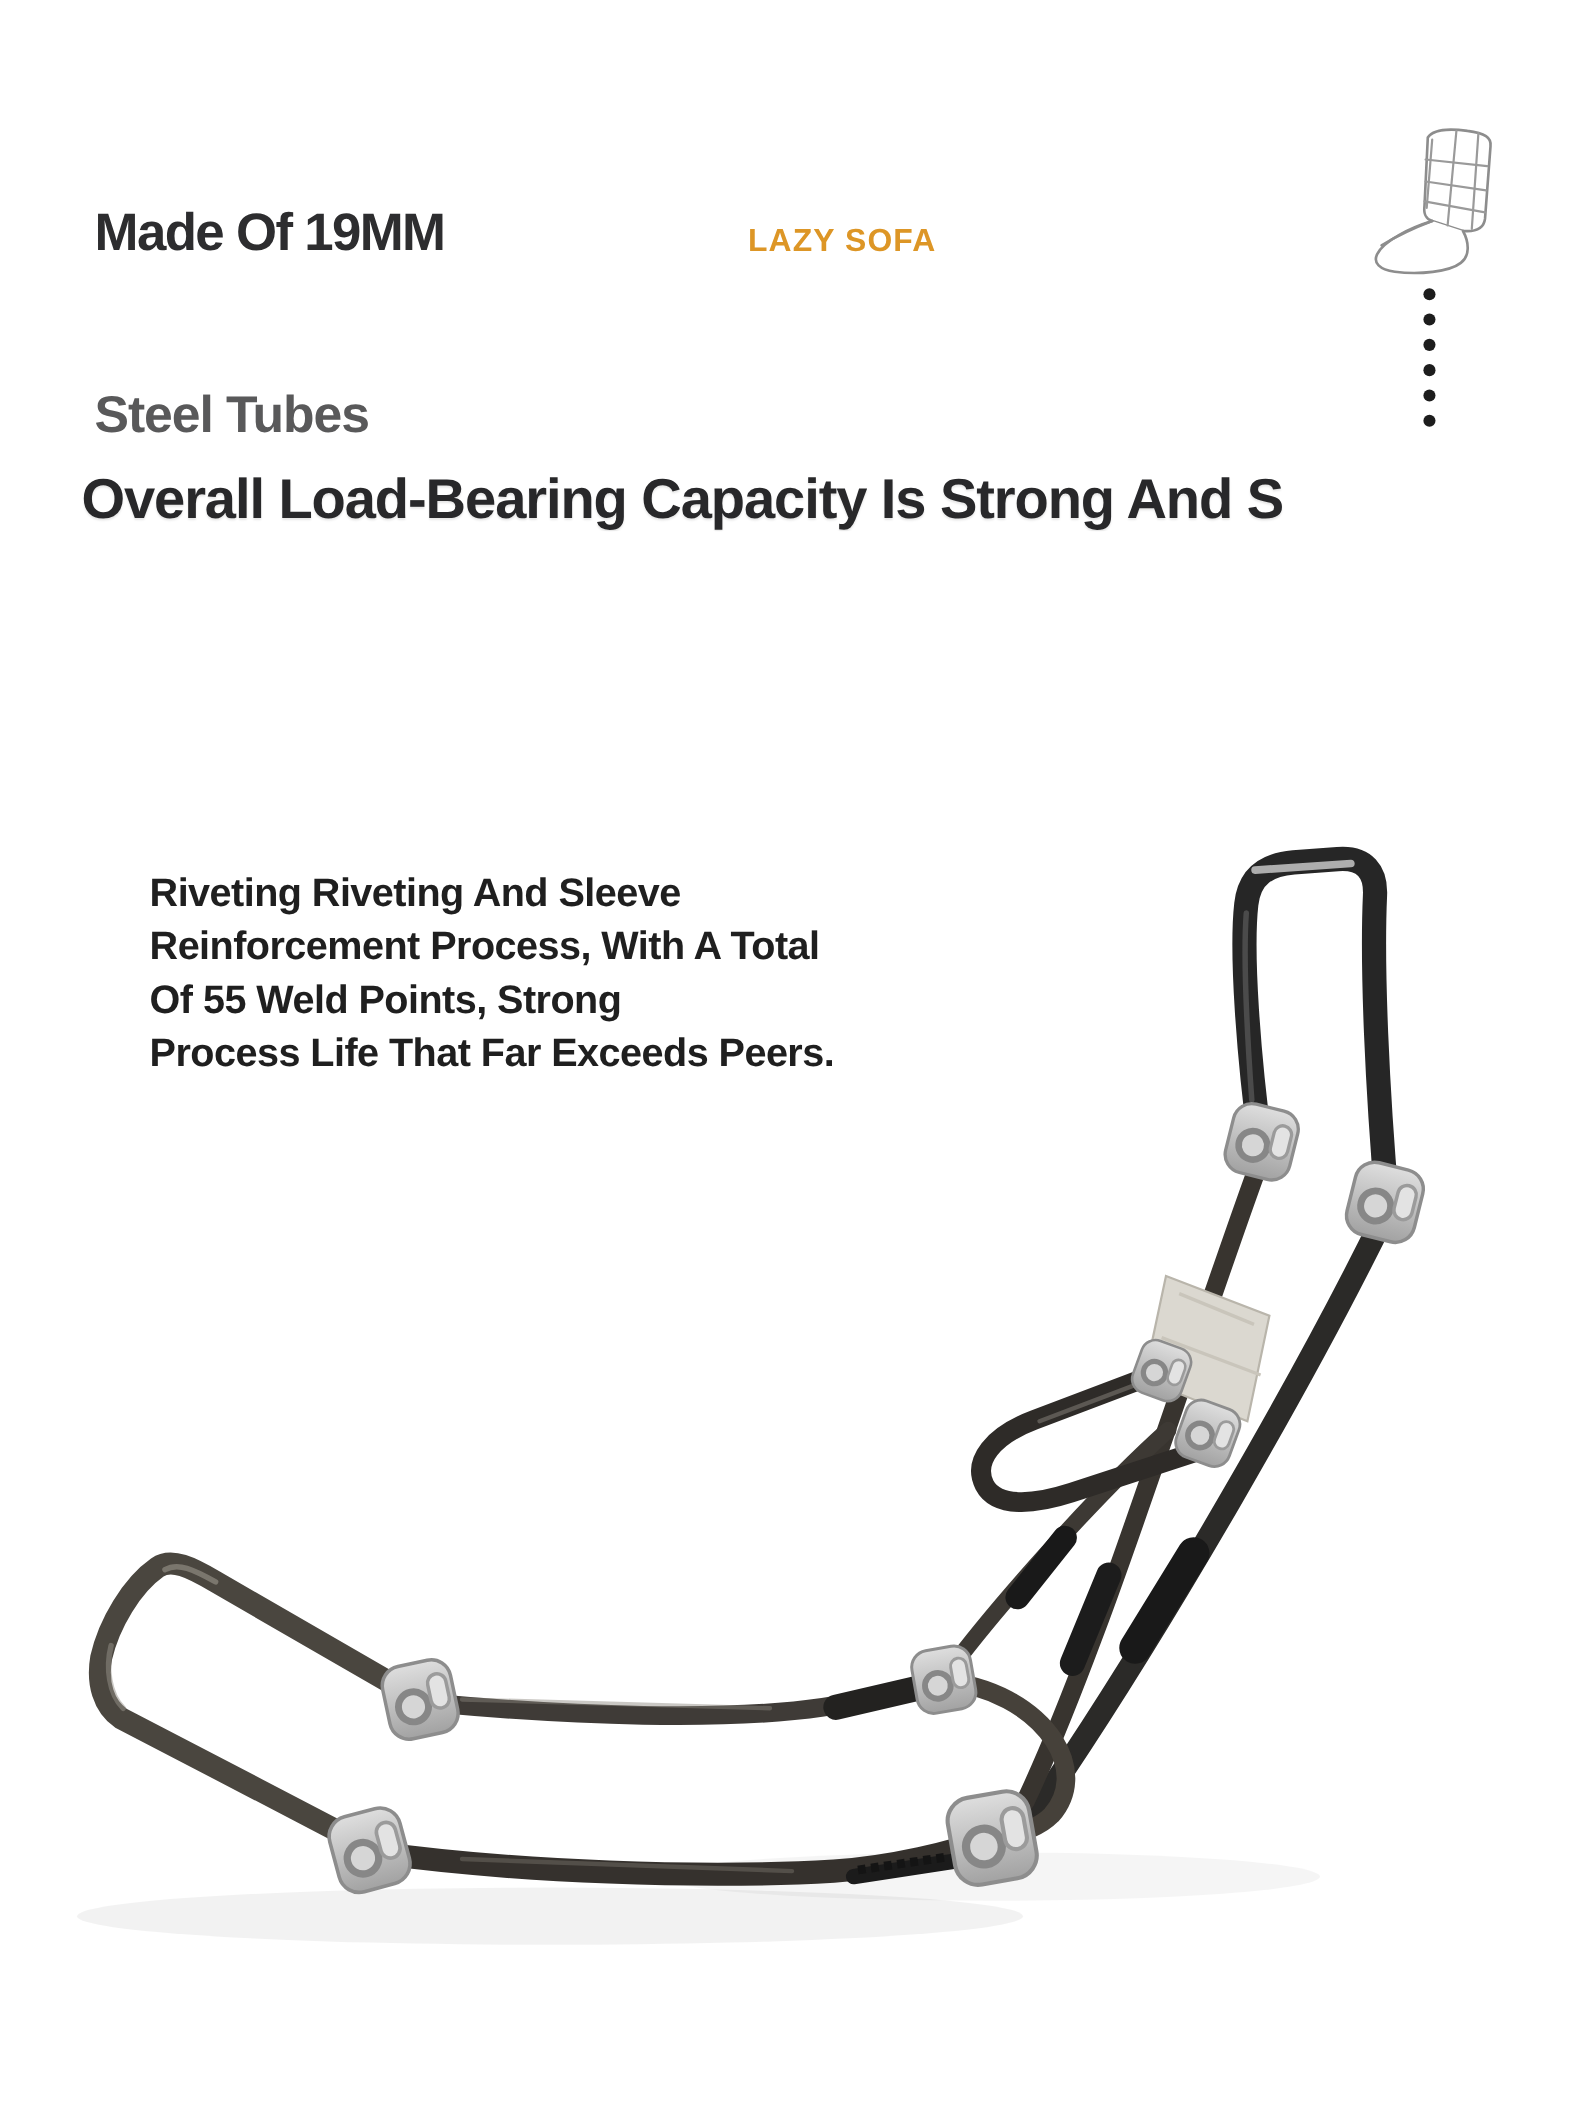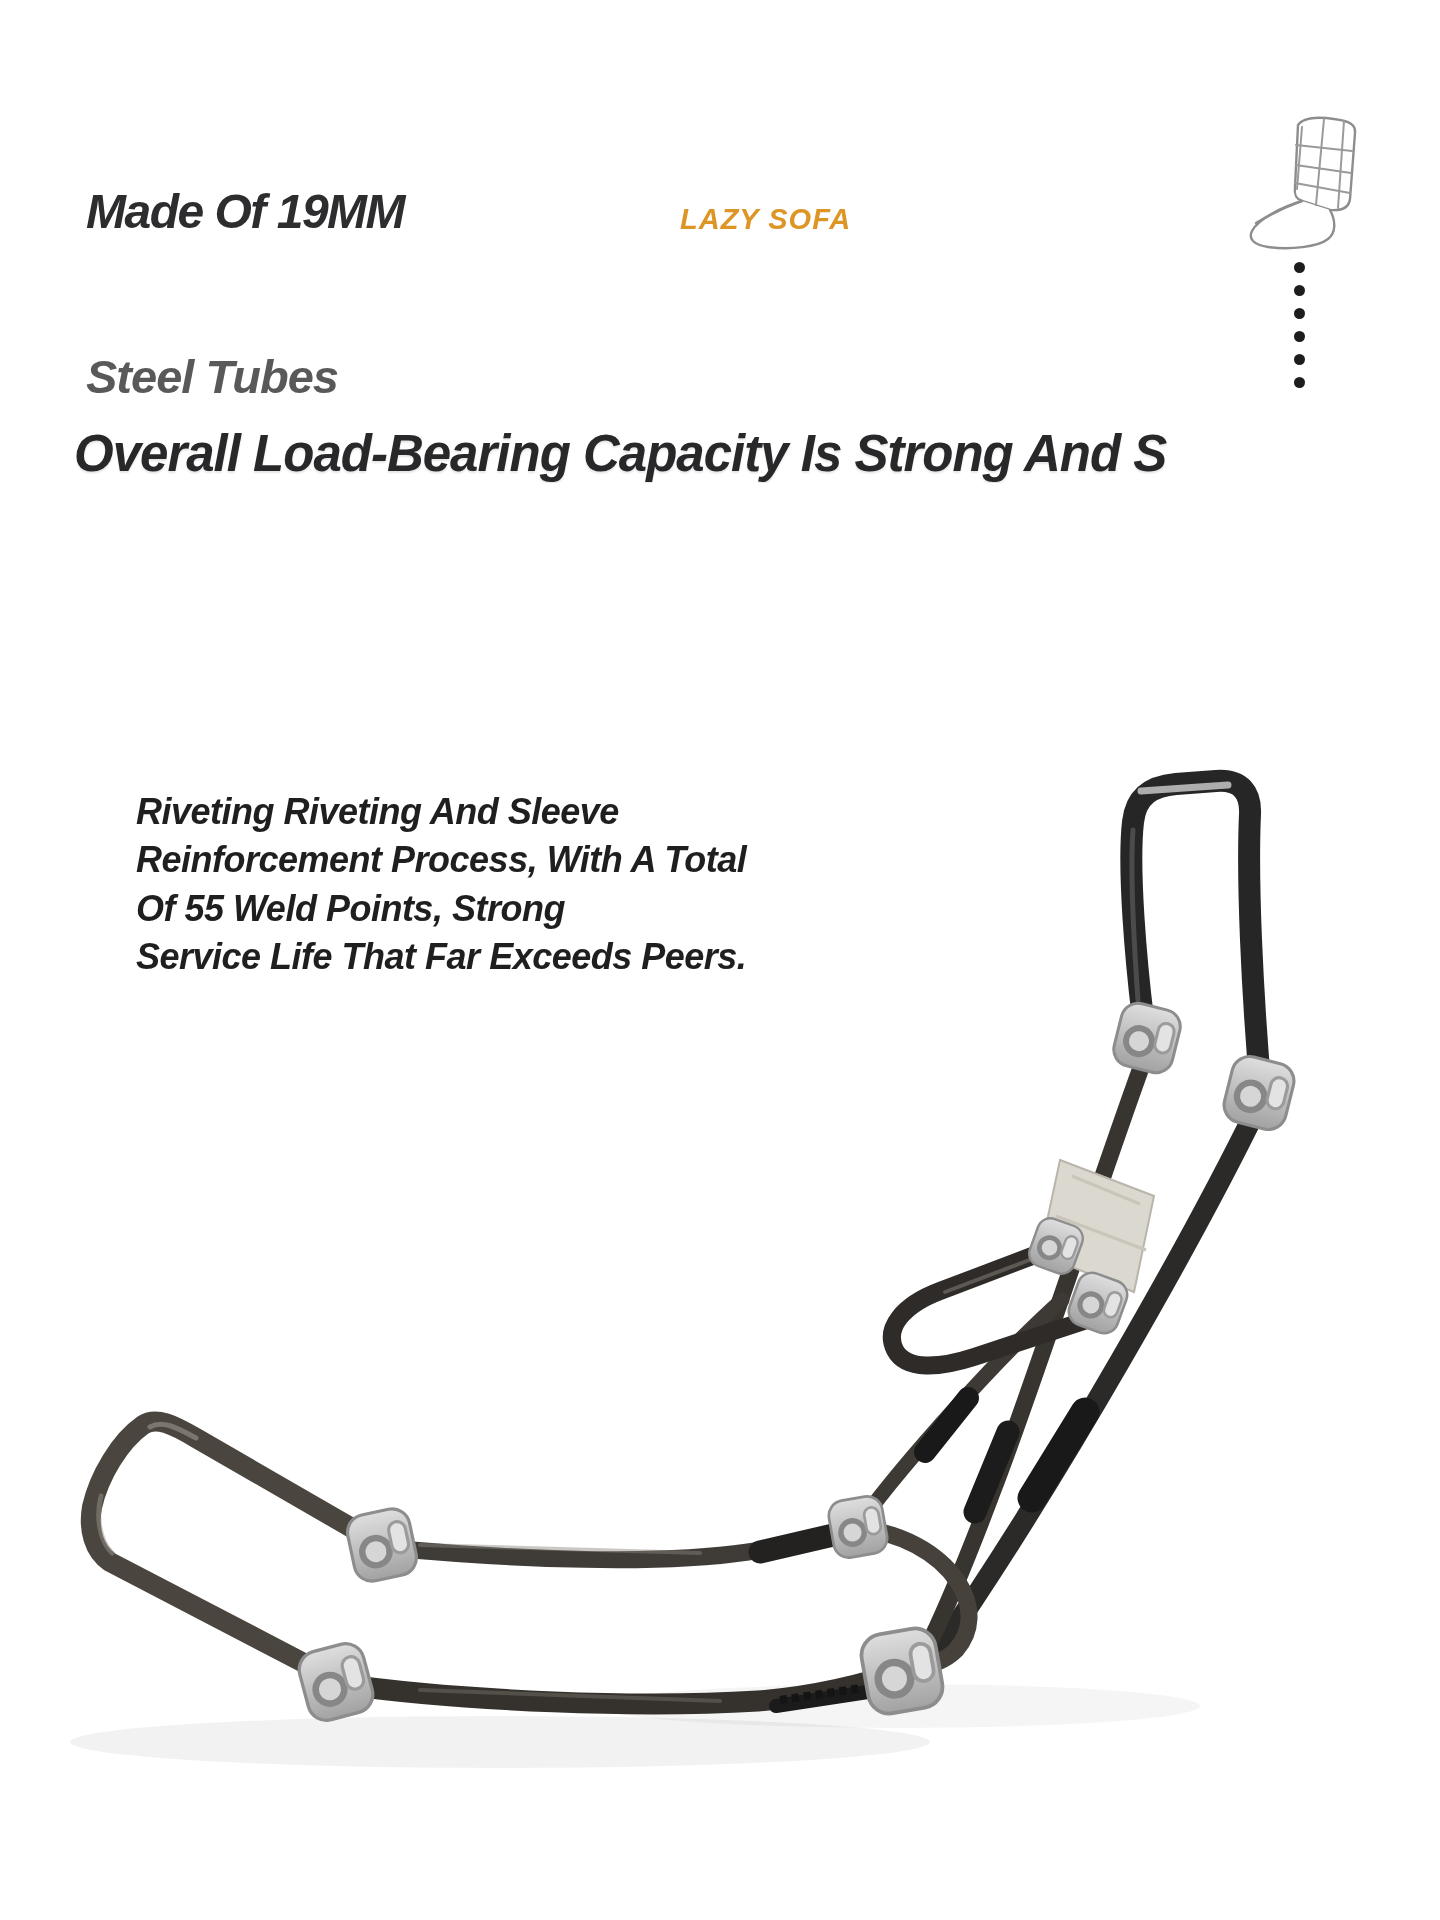--- a/index.html
+++ b/index.html
@@ -1,21 +1,20 @@
 <!DOCTYPE html>
 <html><head>
 <meta charset="utf-8">
 <style>
   * { margin:0; padding:0; box-sizing:border-box; }
   html,body { background:#ffffff; }
   .canvas {
     position:relative; width:1440px; height:1920px;
     background:#ffffff; overflow:hidden;
     font-family:"Liberation Sans", sans-serif;
-    font-style:italic;
   }
   
   .title1 {
     position:absolute; left:86px; top:184px;
     font-size:48px; font-weight:bold; letter-spacing:-1.5px;
     color:#2d2d2f; white-space:nowrap;
   }
   .brand {
     position:absolute; left:680px; top:203px;
     font-size:29px; font-weight:bold; letter-spacing:1px;
@@ -85,21 +84,21 @@
       <span class="dot"></span>
       <span class="dot"></span>
       <span class="dot"></span>
       <span class="dot"></span>
     </div>
 
   <div class="para" style="color: rgb(31, 31, 31);">
     <div>Riveting Riveting And Sleeve</div>
     <div>Reinforcement Process, With A Total</div>
     <div>Of 55 Weld Points, Strong</div>
-    <div>Service Life That Far Exceeds Peers.</div>
+    <div>Process Life That Far Exceeds Peers.</div>
   </div>
 
   <svg class="frame-svg" viewBox="0 0 1440 1920" fill="none">
     <defs>
       <linearGradient id="gSilver" x1="0" y1="0" x2="0" y2="1">
         <stop offset="0" stop-color="#dedede"></stop>
           <stop offset="1" stop-color="#a2a2a2"></stop>
       </linearGradient>
       <symbol id="hinge" viewBox="-40 -40 80 80" overflow="visible">
         <rect x="-30" y="-32" width="60" height="64" rx="17" fill="url(#gSilver)" stroke="#8d8d8d" stroke-width="3"></rect>

